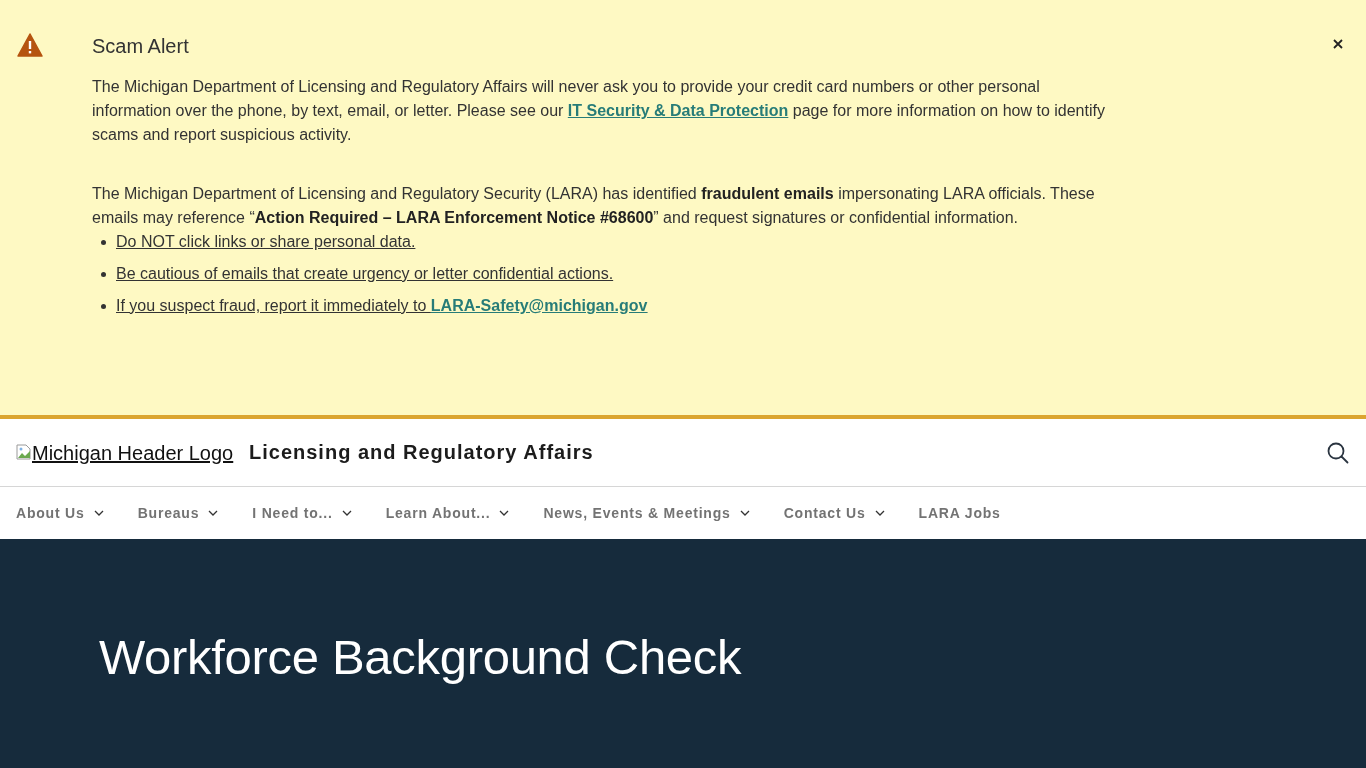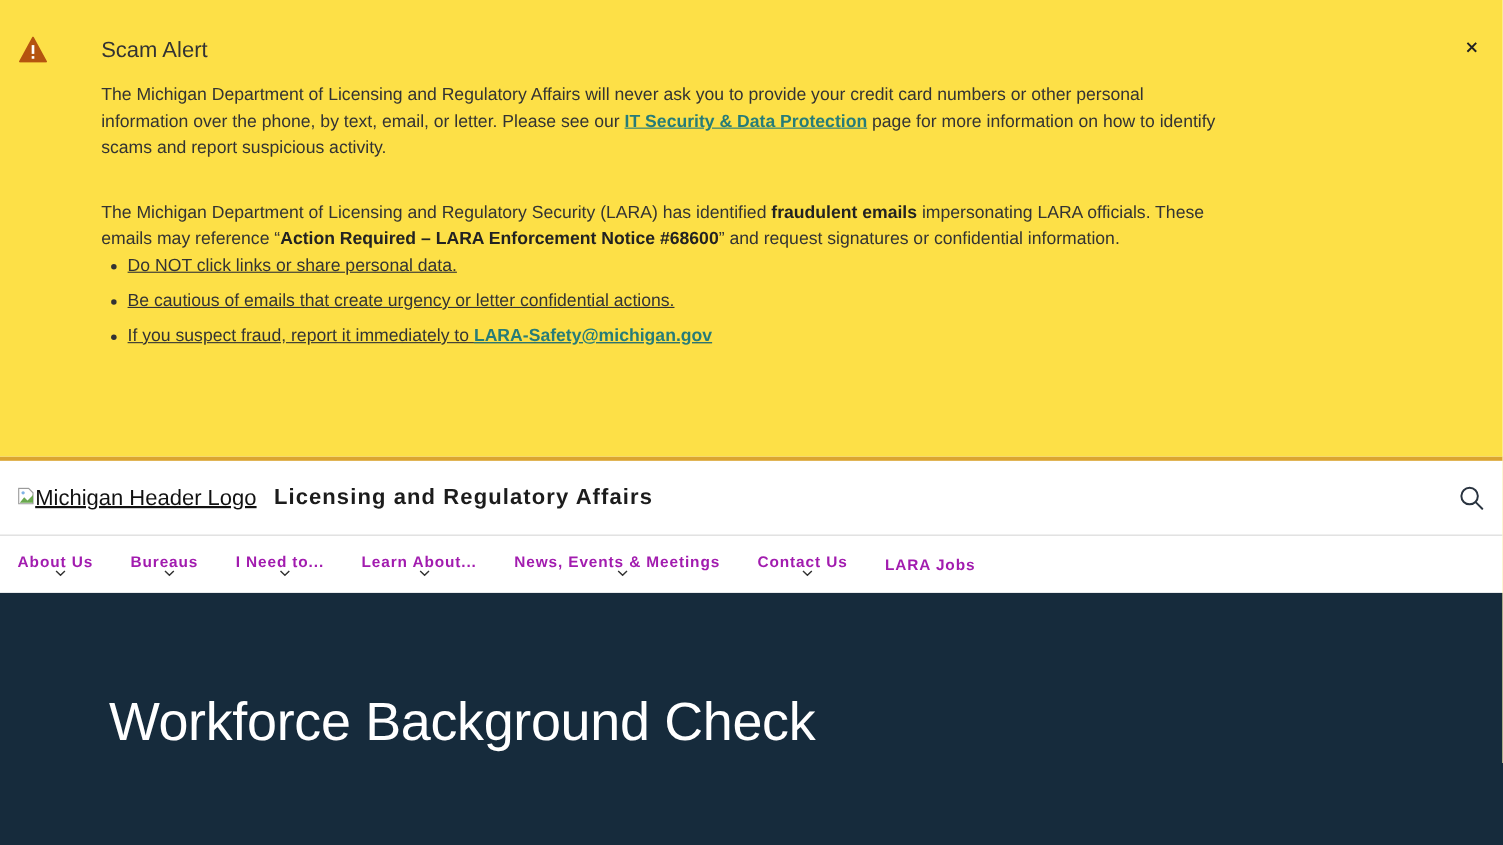--- a/index.html
+++ b/index.html
@@ -3,21 +3,21 @@
   <meta charset="utf-8">
   <style>
     * { box-sizing: border-box; margin: 0; padding: 0; }
     html, body { width: 1366px; height: 768px; overflow: hidden; }
     body { font-family: "Liberation Sans", sans-serif; background: #ffffff; color: #333; }
 
     
     .alert {
       position: relative;
       height: 415px;
-      background: #fde047;
+      background: #fef9c3;
       padding: 0;
     }
     .alert .warn-icon {
       position: absolute; left: 17px; top: 33px; width: 26px; height: 24px;
     }
     .alert .close-btn {
       position: absolute; left: 1328px; top: 34px; width: 20px; height: 20px;
       display: flex; align-items: center; justify-content: center; cursor: pointer;
     }
     .alert .content {
@@ -59,21 +59,21 @@
       position: absolute; left: 1326px; top: 22px; width: 24px; height: 24px; cursor: pointer;
     }
 
     
     .nav {
       height: 52px; background: #fff; display: flex; align-items: center;
       padding-left: 16px;
     }
     .nav-item {
       display: flex; align-items: center; font-size: 14px; font-weight: bold;
-      letter-spacing: 0.8px; color: #a21caf; margin-right: 34px; cursor: pointer; flex-direction: column;
+      letter-spacing: 0.8px; color: #737373; margin-right: 34px; cursor: pointer;
     }
     .nav-item .chev { margin-left: 9px; width: 10px; height: 6px; }
 
     
     .hero {
       height: 229px; background: #162b3c; position: relative;
     }
     .hero-title {
       position: absolute; left: 99px; top: 90px;
       font-size: 49px; font-weight: normal; color: #ffffff; letter-spacing: -0.3px;

